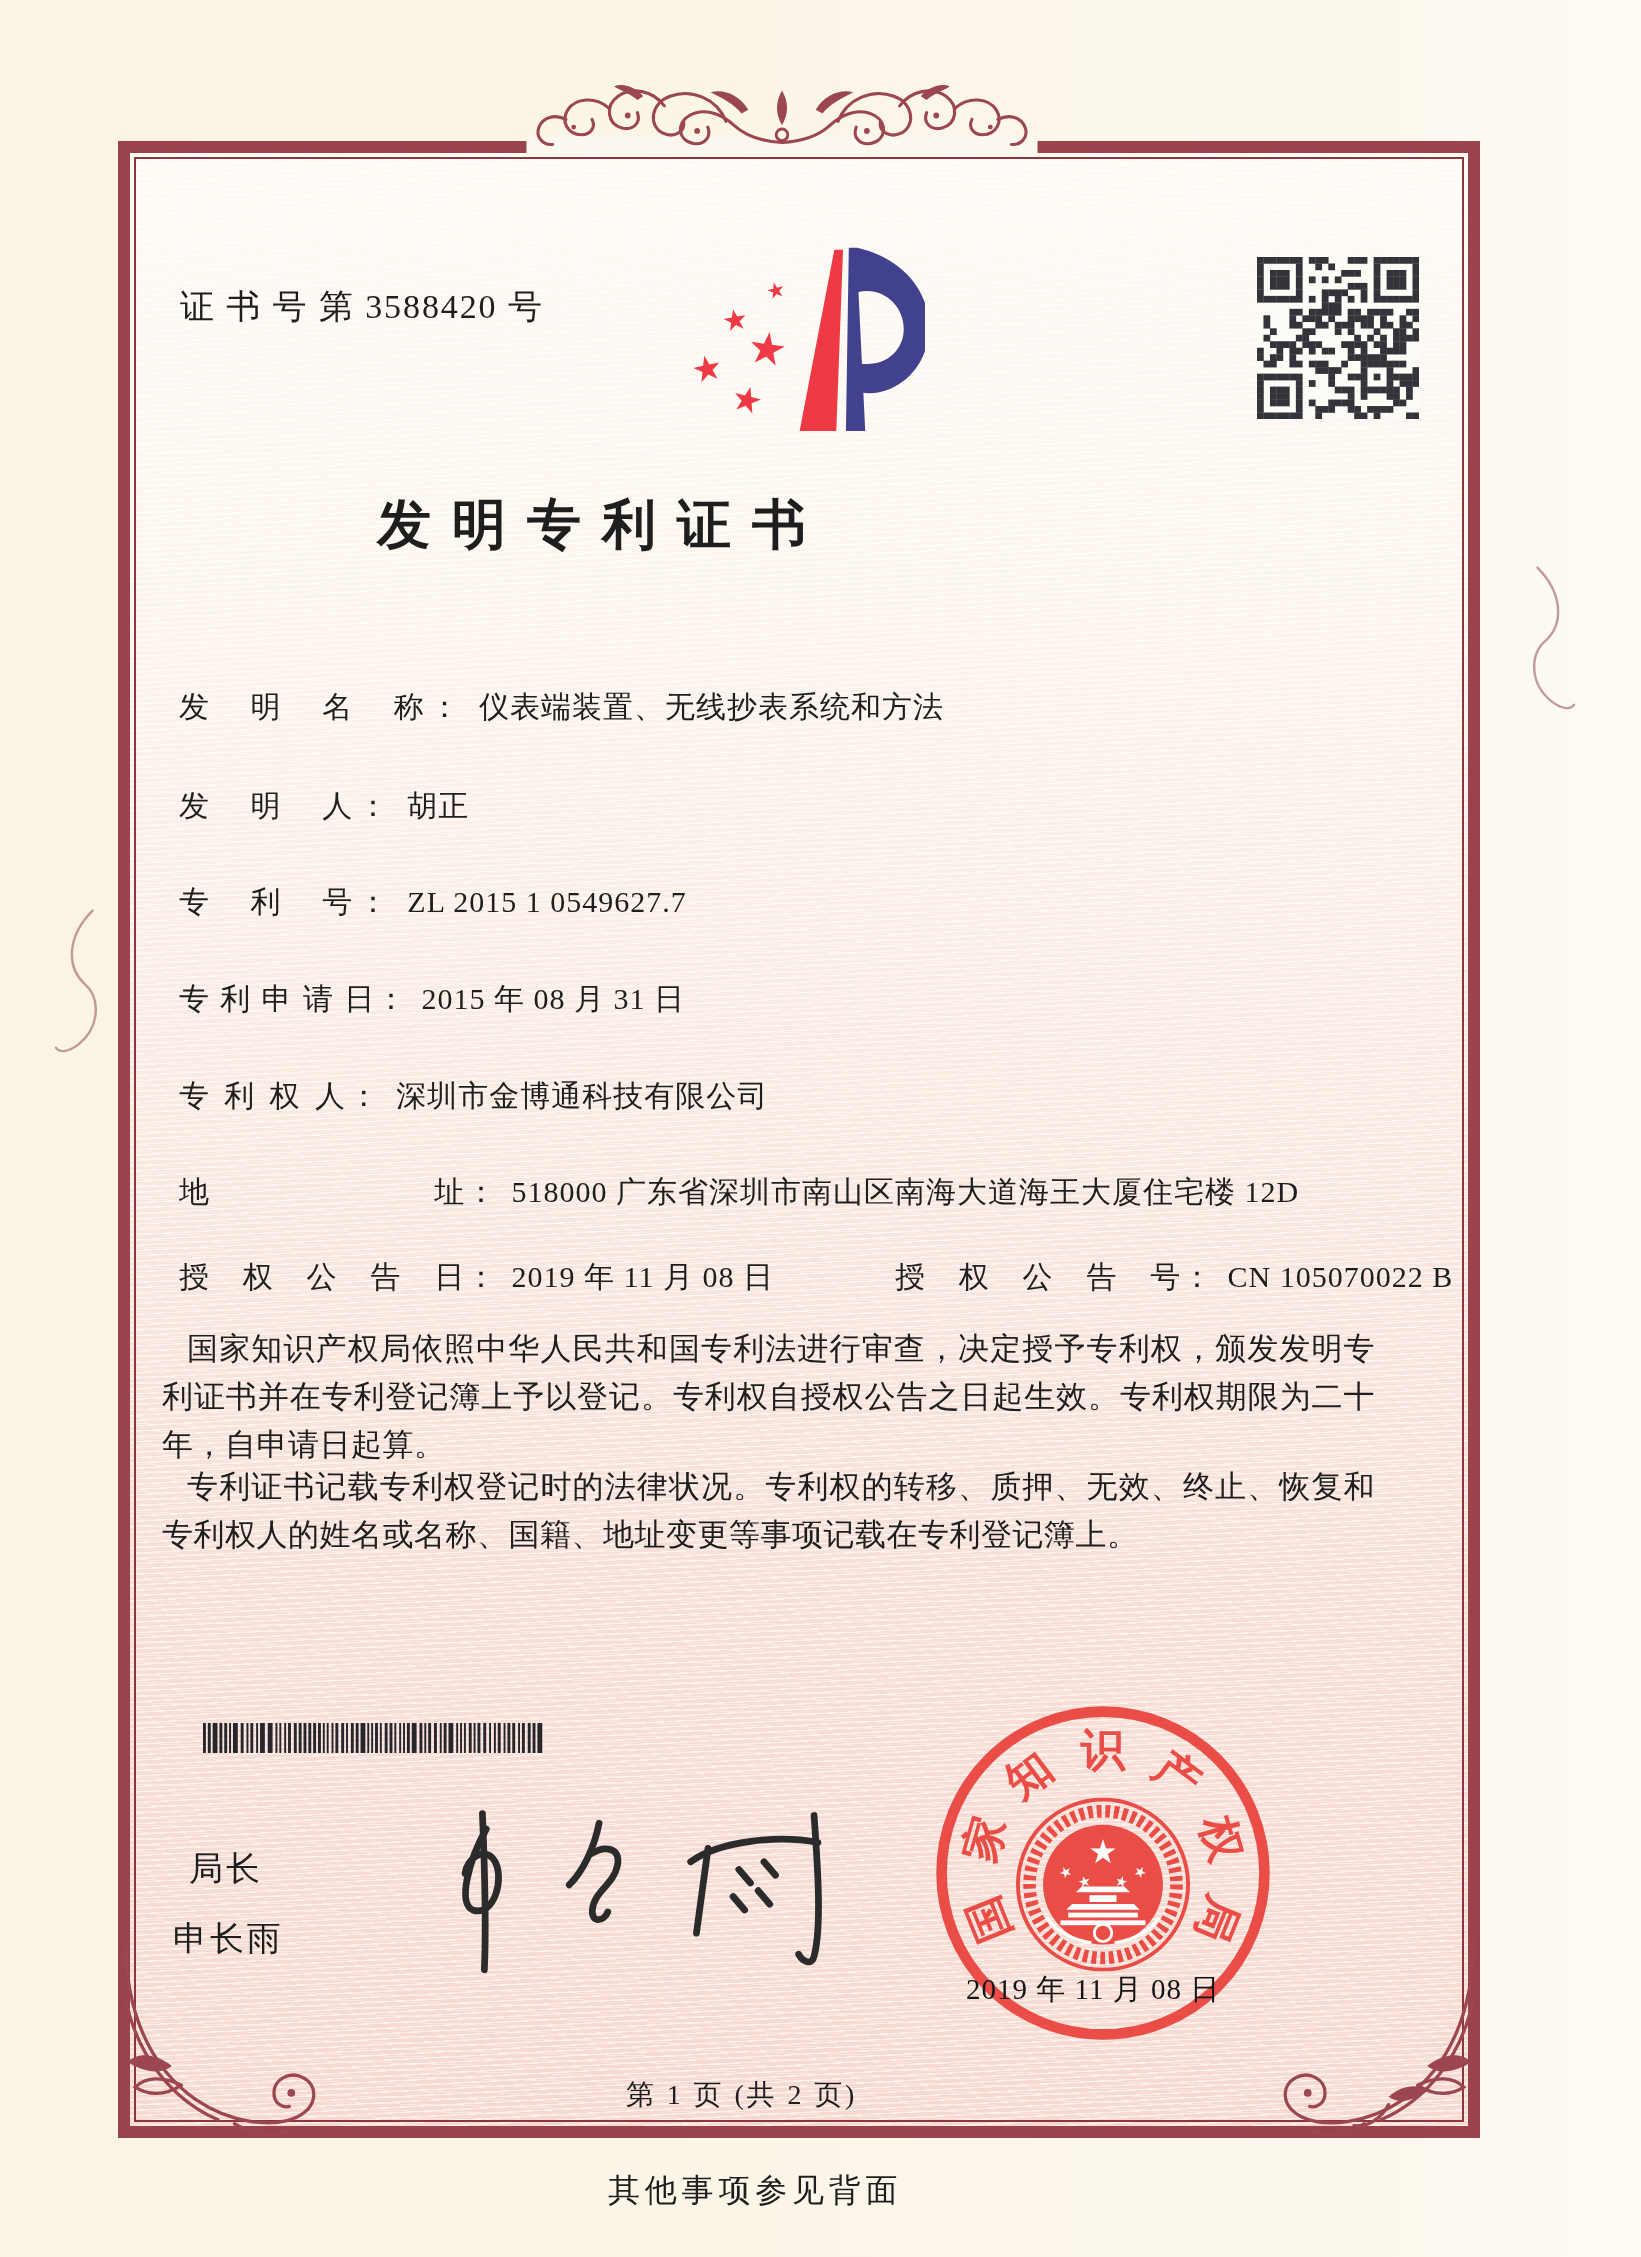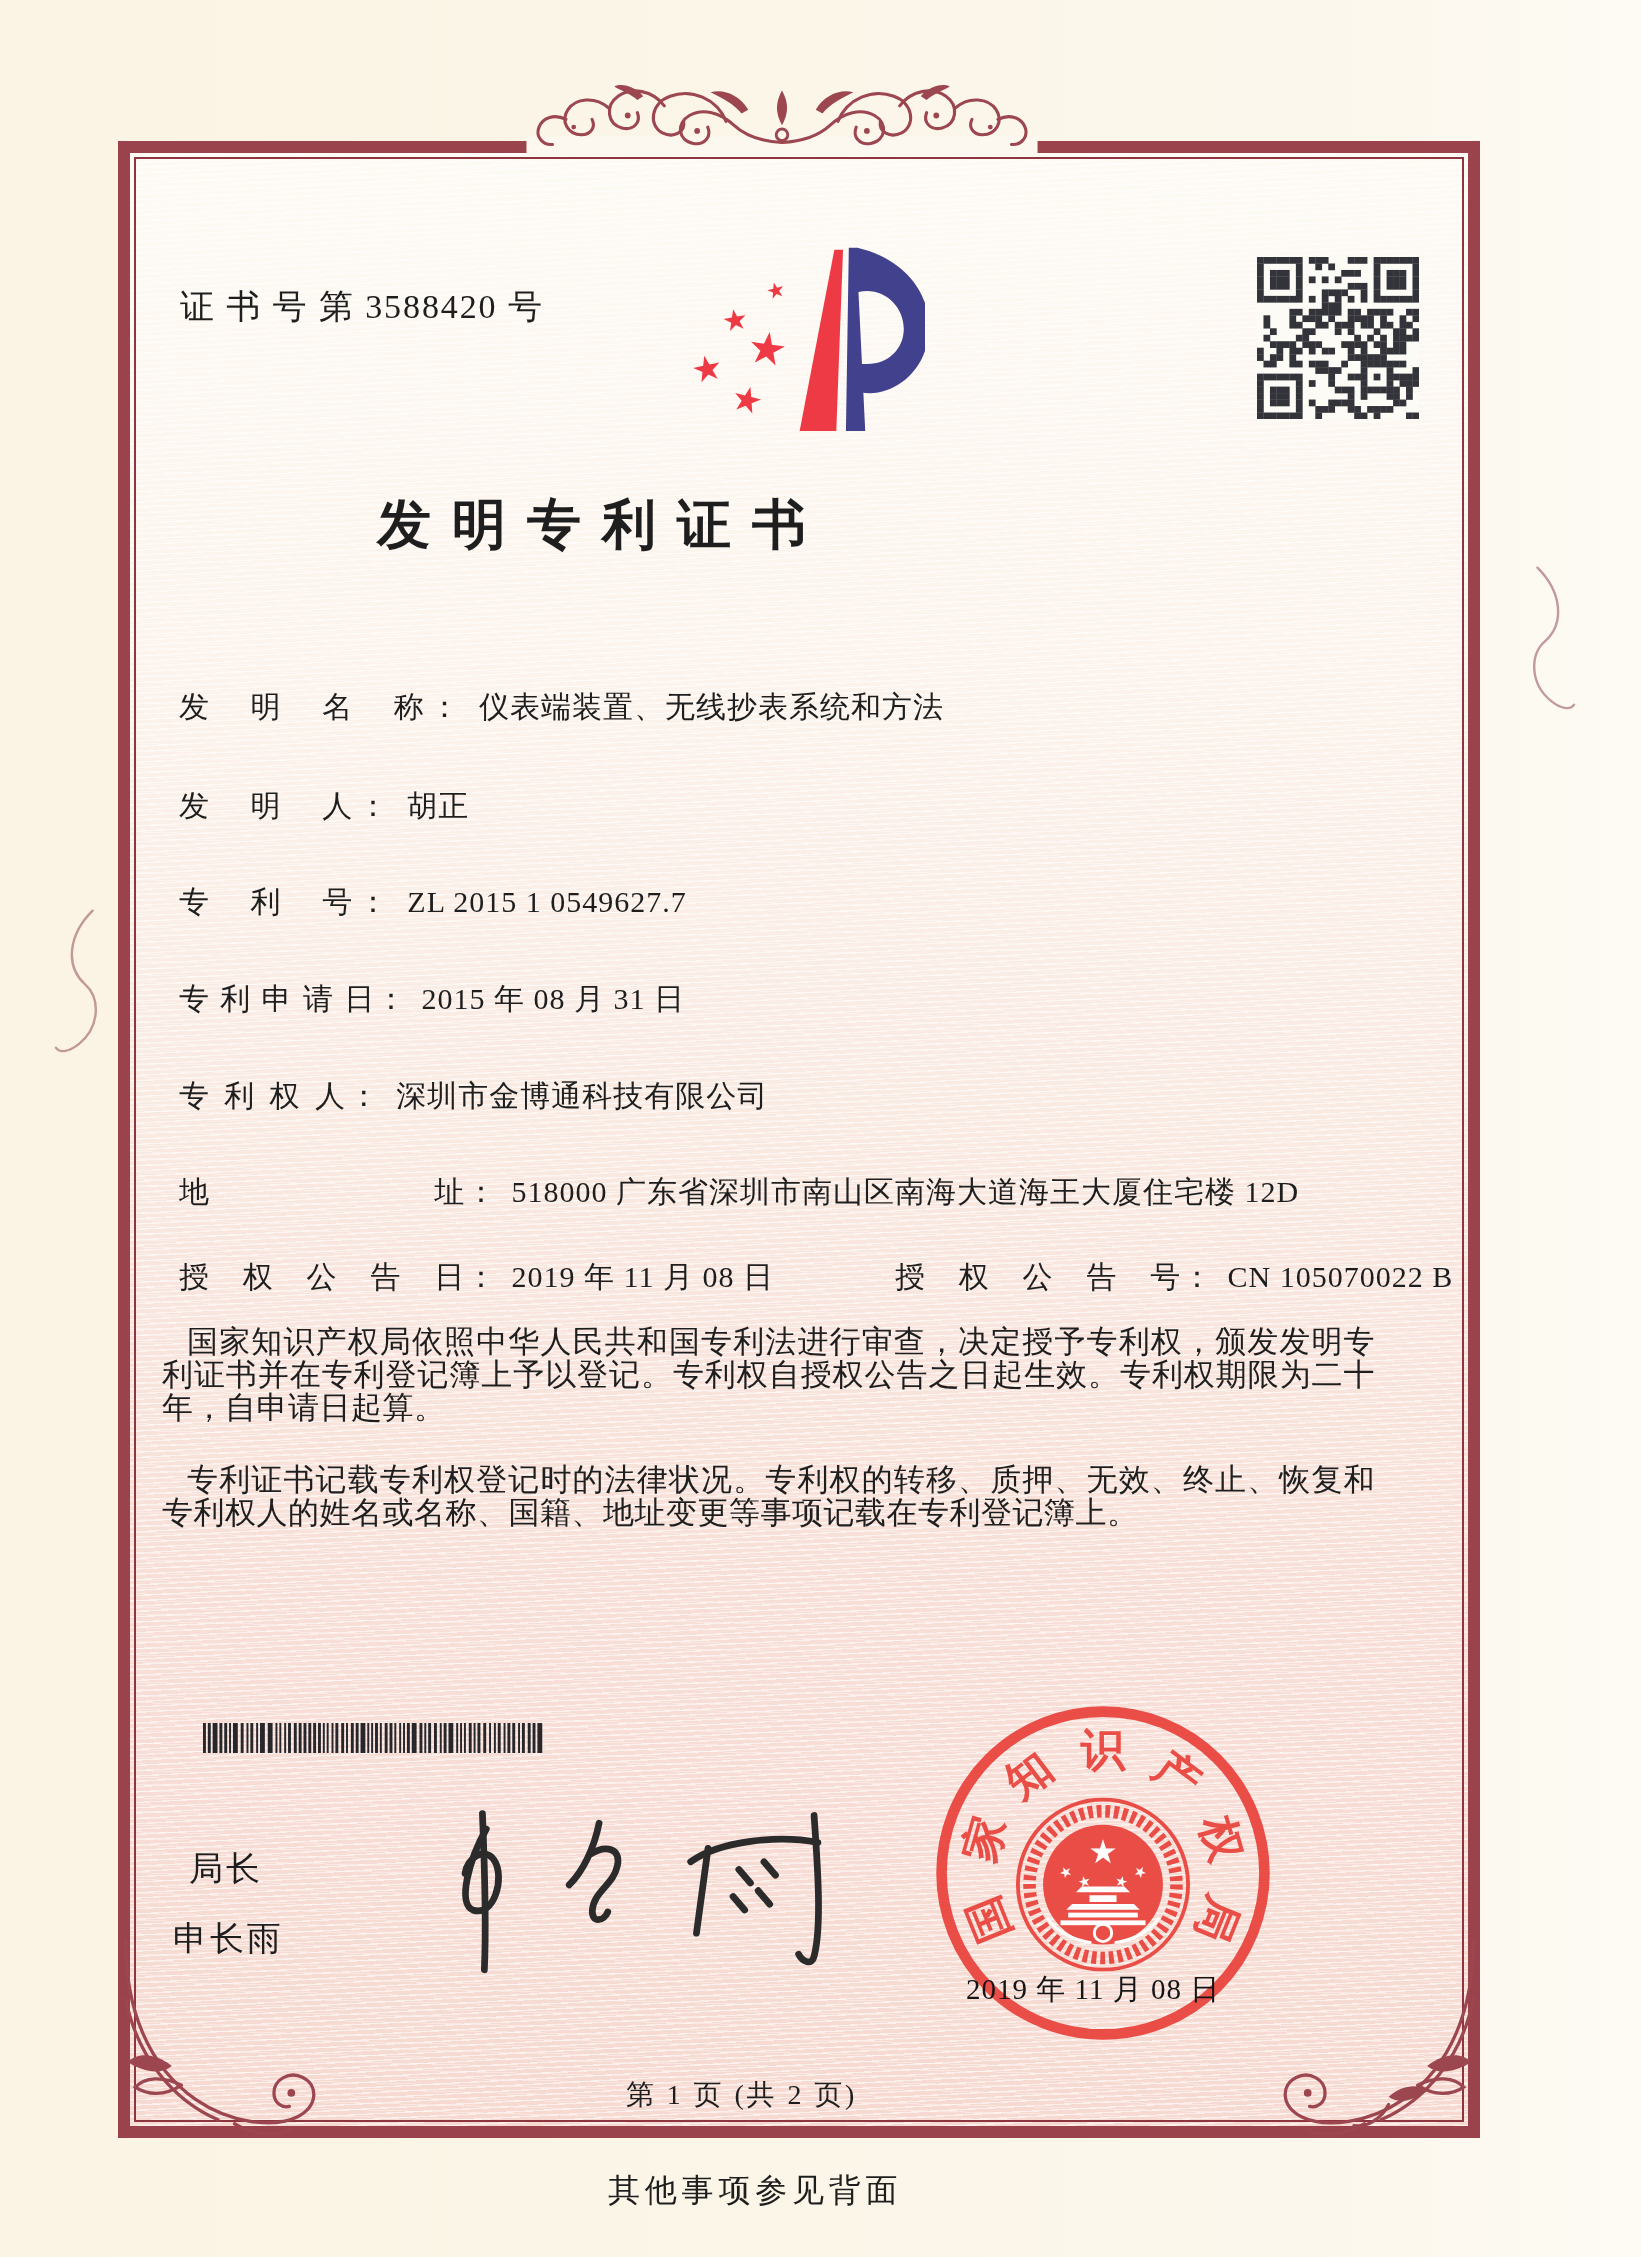--- a/index.html
+++ b/index.html
@@ -19,21 +19,21 @@
   
   .cert-no{left:180px;top:249px;font-size:34px;letter-spacing:1.9px;white-space:nowrap;margin-top:35px;}
   .title{left:377px;top:489px;font-size:54px;font-weight:bold;letter-spacing:21px;white-space:nowrap;}
   .frow{position:absolute;left:179px;font-size:30px;white-space:nowrap;}
   .flabel{letter-spacing:1.9px;}
   .ls6{letter-spacing:5.8px;}
   .ls4{letter-spacing:3.9px;}
   .fval{margin-left:13.5px;letter-spacing:1px;}
   .r1{top:687px}.r2{top:786px}.r3{top:882px}.r4{top:979px}.r5{top:1076px}.r6{top:1172px}.r7{top:1257px}
   .f2{position:absolute;left:683px;top:0;margin-left:33px;}
-  .para{position:absolute;left:162px;width:1213px;font-size:31px;line-height:33px;
+  .para{position:absolute;left:162px;width:1213px;font-size:31px;line-height:48px;
     text-indent:25px;text-align:justify;margin:0;letter-spacing:0.5px;}
   .p1{top:1325px}.p2{top:1463px}
   .director{font-size:34px;letter-spacing:2.9px;}
   .seal-ring{position:absolute;left:929px;top:1699px;width:348px;height:348px;}
   .seal-date{left:966px;top:1970px;font-size:29px;letter-spacing:1px;color:#151515;white-space:nowrap;}
   .page-footer{left:626px;top:2076px;font-size:28px;letter-spacing:2.9px;white-space:nowrap;}
   .back-note{left:608px;top:2169px;font-size:32px;letter-spacing:4.8px;white-space:nowrap;}
   svg{display:block;}
 </style>
 </head>

